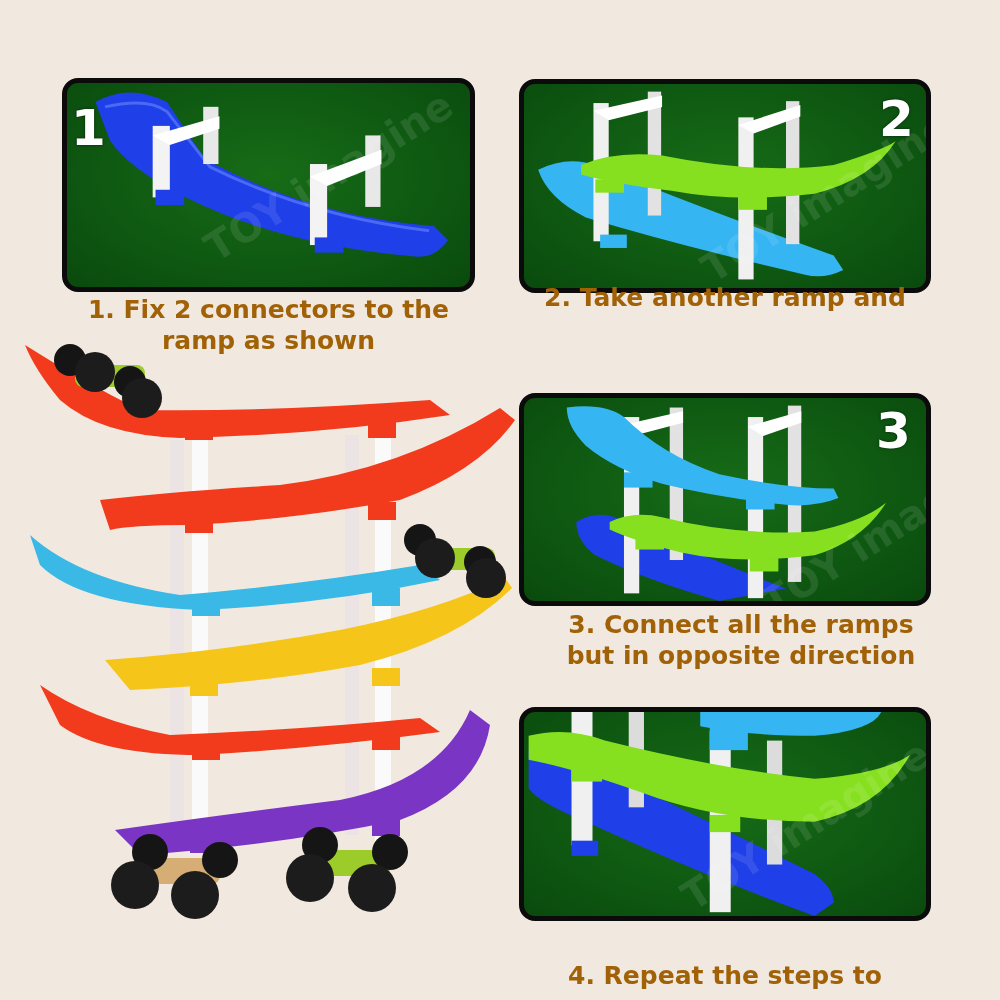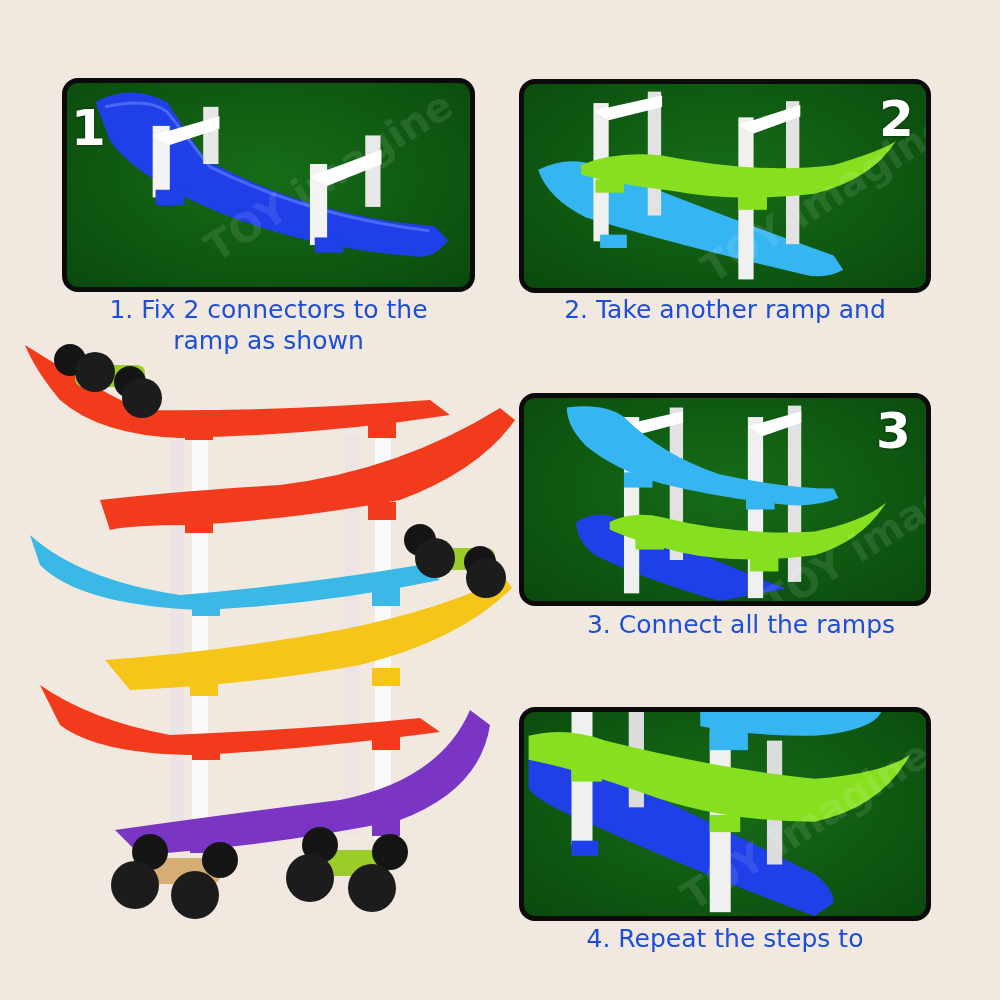--- a/index.html
+++ b/index.html
@@ -32,35 +32,35 @@
       font-family: "DejaVu Sans", sans-serif;
       font-weight: bold;
       font-size: 40px;
       white-space: nowrap;
       transform: rotate(-32deg);
       pointer-events: none;
     }
     .caption {
       position: absolute;
       text-align: center;
-      color: #1d4ed8;
-      font-family: "DejaVu Sans", sans-serif;
-      font-weight: normal;
+      color: #a16207;
+      font-family: "DejaVu Sans", sans-serif;
+      font-weight: bold;
       font-size: 25px;
       line-height: 31px;
     }
     .caption span { display: block; }
     #p1 { left: 62px; top: 78px; width: 413px; height: 214px; }
     #p2 { left: 519px; top: 79px; width: 412px; height: 214px; }
     #p3 { left: 519px; top: 393px; width: 412px; height: 213px; }
     #p4 { left: 519px; top: 707px; width: 412px; height: 214px; }
     #c1 { left: 62px; top: 294px; width: 413px; }
-    #c2 { left: 519px; top: 294px; width: 412px; }
+    #c2 { left: 519px; top: 282px; width: 412px; }
     #c3 { left: 535px; top: 609px; width: 412px; }
-    #c4 { left: 519px; top: 923px; width: 412px; }
+    #c4 { left: 519px; top: 960px; width: 412px; }
     #toy { position: absolute; left: 20px; top: 340px; width: 500px; height: 580px; }
   </style>
 </head>
 <body>
 
 <div class="panel" id="p1">
   <svg viewBox="0 0 413 214">
 
     <path d="M25 20 Q60 0 100 20 L140 80 Q250 140 380 150 L395 165 Q380 185 360 182 Q220 170 120 120 Q60 90 40 60 Z" fill="#1f3fe8"></path>
     <path d="M35 25 Q80 15 100 30 L145 88 Q250 140 375 155" fill="none" stroke="#4a6af5" stroke-width="3"></path>
@@ -125,20 +125,21 @@
 
     <path d="M85 130 Q110 118 140 125 Q220 145 300 140 Q350 130 375 110 Q350 150 300 165 Q220 175 160 162 Q110 150 85 138 Z" fill="#86e020"></path>
     <rect x="112" y="145" width="30" height="14" fill="#86e020"></rect>
     <rect x="232" y="168" width="30" height="14" fill="#86e020"></rect>
   </svg>
   <div class="watermark" style="left:220px;top:110px;">TOY imagine</div>
   <div class="step-num" style="left:352px;top:8px;">3</div>
 </div>
 <div class="caption" id="c3">
   <span>3. Connect all the ramps</span>
+  <span>but in opposite direction</span>
 </div>
 
 <div class="panel" id="p4">
   <svg viewBox="0 0 412 214">
 
     <path d="M180 0 L370 0 Q360 20 300 25 Q230 25 180 15 Z" fill="#35b6f2"></path>
 
     <path d="M0 40 Q20 30 40 45 Q160 100 300 170 Q320 185 320 200 L300 214 Q180 170 60 115 Q10 95 0 80 Z" fill="#1f3fe8"></path>
 
     <rect x="45" y="0" width="22" height="140" fill="#f0f0f0"></rect>

